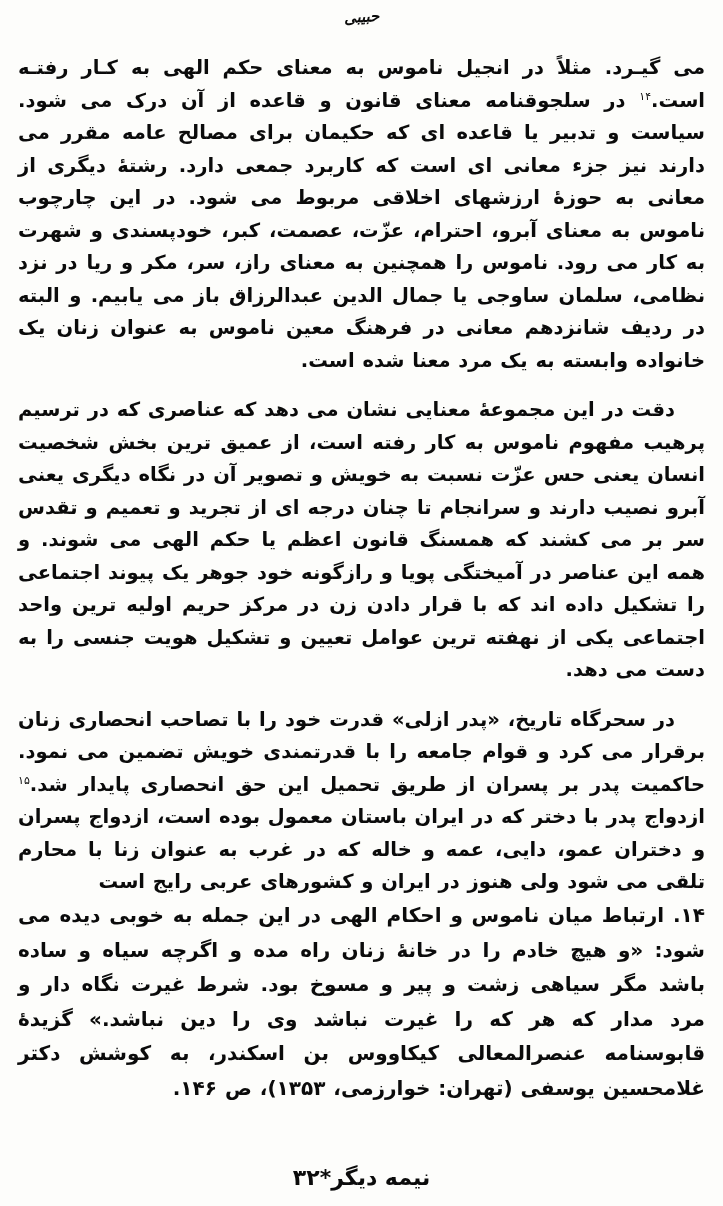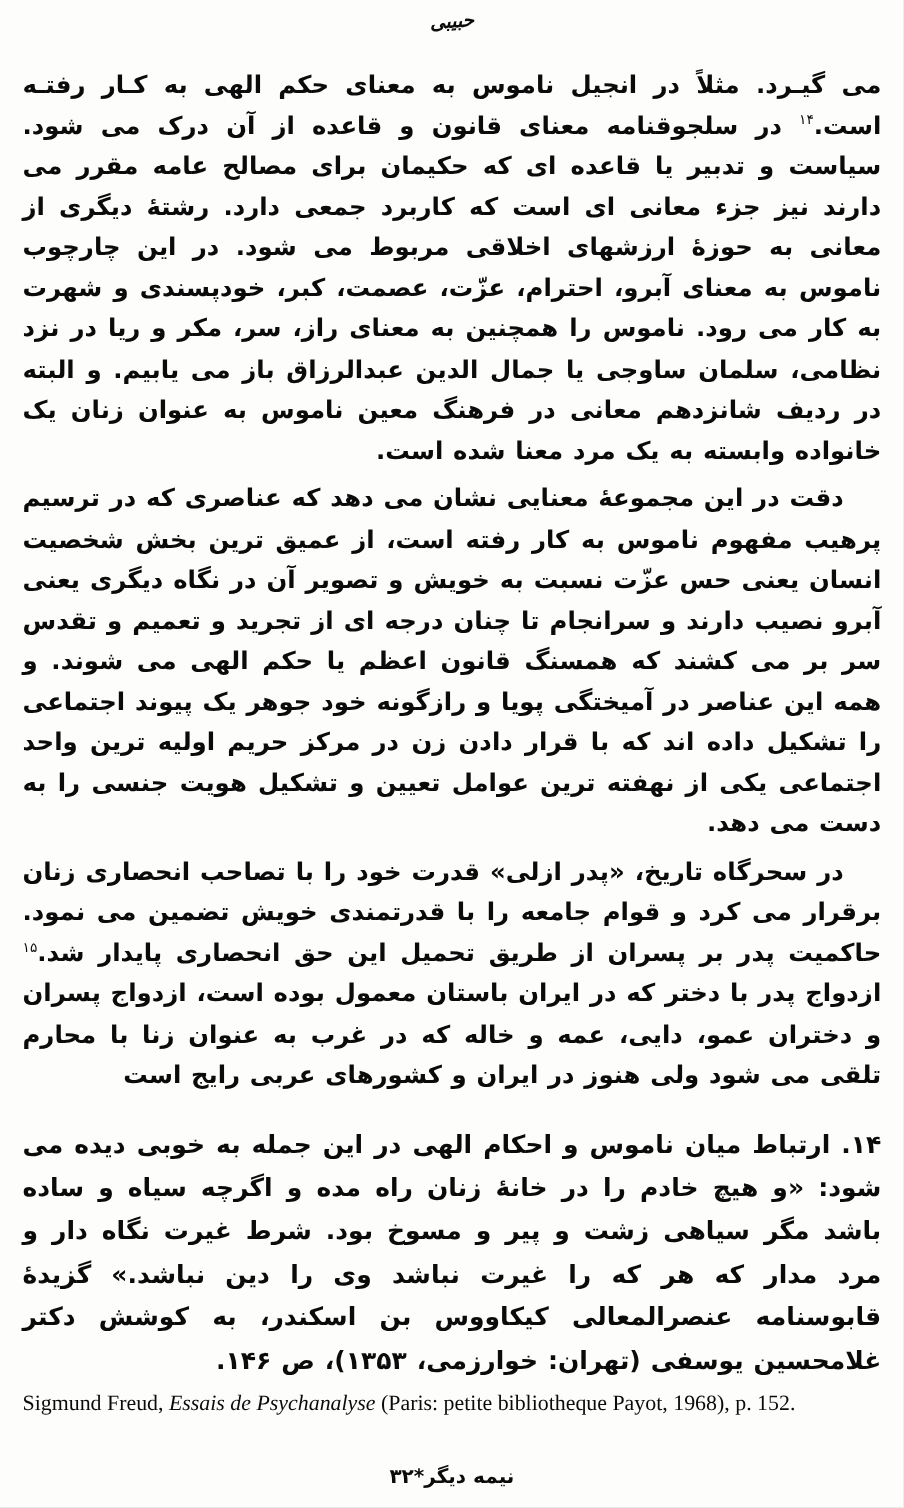--- a/index.html
+++ b/index.html
@@ -27,21 +27,21 @@
   }
   .body-text { margin-top: 26px; }
   .para {
     margin: 0;
     font-size: 19.5px;
     font-weight: 700;
     line-height: 32.5px;
     text-align: justify;
     word-spacing: 1px;
   }
-  .para + .para { margin-top: 6px; }
+  .para + .para { margin-top: 17px; }
   .para.indent { text-indent: 30px; }
   sup.fn-ref {
     font-size: 11px;
     line-height: 0;
     vertical-align: super;
     font-weight: 400;
   }
   .footnotes { position: absolute; top: 898px; right: 18px; left: 18px; }
   .fn {
     margin: 0;
@@ -68,21 +68,21 @@
     padding-left: 40px;
     text-indent: -40px;
   }
   .fn-latin i { font-style: italic; }
   .page-footer {
     position: absolute;
     bottom: 16px;
     left: 0;
     right: 0;
     text-align: center;
-    font-size: 16px;
+    font-size: 22px;
     font-weight: 700;
   }
 </style>
 </head>
 <body>
 
 <div class="page">
 
   <div class="header-script">حبیبی</div>
 
@@ -93,18 +93,17 @@
     <p class="para indent">دقت در این مجموعهٔ معنایی نشان می دهد که عناصری که در ترسیم پرهیب مفهوم ناموس به کار رفته است، از عمیق ترین بخش شخصیت انسان یعنی حس عزّت نسبت به خویش و تصویر آن در نگاه دیگری یعنی آبرو نصیب دارند و سرانجام تا چنان درجه ای از تجرید و تعمیم و تقدس سر بر می کشند که همسنگ قانون اعظم یا حکم الهی می شوند. و همه این عناصر در آمیختگی پویا و رازگونه خود جوهر یک پیوند اجتماعی را تشکیل داده اند که با قرار دادن زن در مرکز حریم اولیه ترین واحد اجتماعی یکی از نهفته ترین عوامل تعیین و تشکیل هویت جنسی را به دست می دهد.</p>
 
     <p class="para indent"><span>در سحرگاه تاریخ، «پدر ازلی» قدرت خود را با تصاحب انحصاری زنان برقرار می کرد و قوام جامعه را با قدرتمندی خویش تضمین می نمود. حاکمیت پدر بر پسران از طریق تحمیل این حق انحصاری پایدار شد.</span><sup class="fn-ref">۱۵</sup><span> ازدواج پدر با دختر که در ایران باستان معمول بوده است، ازدواج پسران و دختران عمو، دایی، عمه و خاله که در غرب به عنوان زنا با محارم تلقی می شود ولی هنوز در ایران و کشورهای عربی رایج است</span></p>
   </div>
 
   <div class="footnotes">
 
     <p class="fn">۱۴. ارتباط میان ناموس و احکام الهی در این جمله به خوبی دیده می شود: «و هیچ خادم را در خانهٔ زنان راه مده و اگرچه سیاه و ساده باشد مگر سیاهی زشت و پیر و مسوخ بود. شرط غیرت نگاه دار و مرد مدار که هر که را غیرت نباشد وی را دین نباشد.» گزیدهٔ قابوسنامه عنصرالمعالی کیکاووس بن اسکندر، به کوشش دکتر غلامحسین یوسفی (تهران: خوارزمی، ۱۳۵۳)، ص ۱۴۶.</p>
 
 
-    <p class="fn-latin"><span>Sigmund Freud, </span><i>Essais de Psychanalyse</i><span> (Paris: petite bibliotheque Payot, 1968), p. 152.</span></p>
   </div>
 
   <div class="page-footer">نیمه دیگر*۳۲</div>
 
 </div>
 
 </body></html>

